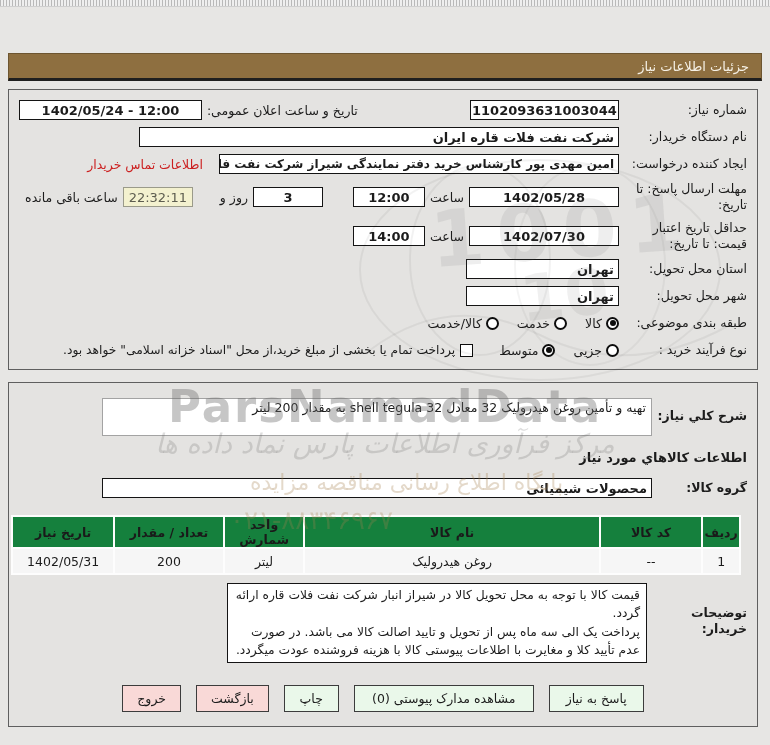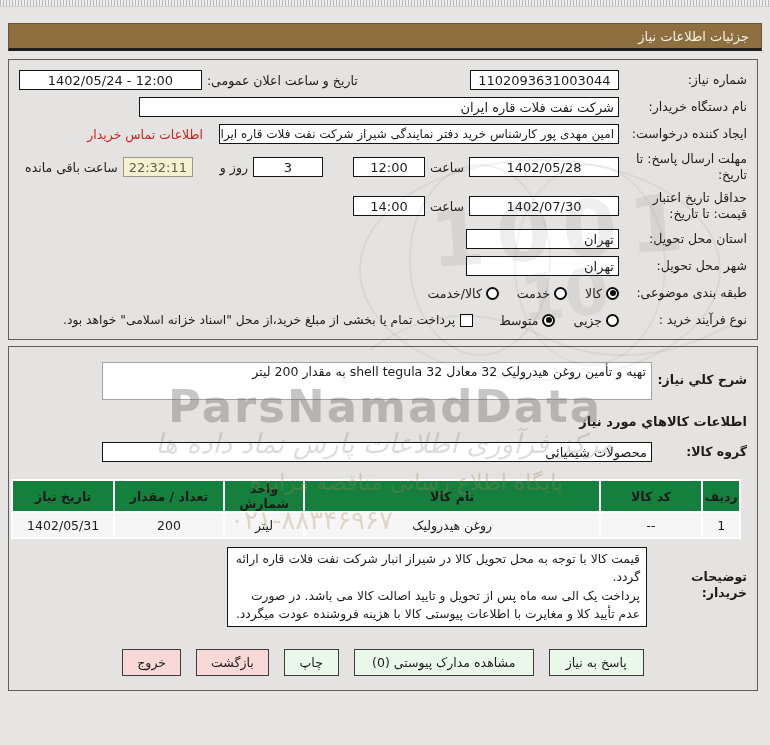--- a/index.html
+++ b/index.html
@@ -11,42 +11,42 @@
     font-size:13px;
     overflow:hidden;
   }
   .page { position:relative; width:770px; height:745px; direction:rtl; }
   .top-texture {
     height:7px; margin:0;
     background:repeating-linear-gradient(90deg,#b9b9b9 0 1px,#efefef 1px 3px);
     border-bottom:1px solid #cfcfcf;
   }
   .title-bar {
-    margin:16px 8px 8px 8px; height:28px;
+    margin:46px 8px 8px 8px; height:28px;
     background:#8e6f40;
     border:1px solid #6d5530; border-bottom:3px solid #1f1f1f;
     color:#f6f1e6; display:flex; align-items:center;
     padding:0 12px; font-size:13px;
   }
   .section {
     margin:0 12px 6px 8px;
     border:1px solid #5f5f5f;
     background:#e4e3e1;
     position:relative;
   }
   .s1 { padding:4px 0 8px 0; }
-  .s2 { margin-top:6px; padding:10px 0 14px 0; }
+  .s2 { margin-top:12px; padding:10px 0 14px 0; }
   .row { display:flex; align-items:center; padding:0 10px; margin-top:5px; min-height:22px; }
   .lbl { width:128px; flex:none; font-size:12.5px; line-height:1.25; }
   .lbl2 { width:128px; flex:none; font-size:12.5px; line-height:1.3; }
   .b { font-weight:bold; }
   .field {
     background:#fff; border:1px solid #141414; height:20px;
     display:flex; align-items:center; padding:0 4px; font-size:13px;
-    overflow:hidden; white-space:nowrap;
+    overflow:hidden; white-space:nowrap;font-weight:bold;
   }
   .center { justify-content:center; }
   .ltr { direction:ltr; unicode-bidi:embed; }
   .small-lbl { margin:0 5px; font-size:12.5px; white-space:nowrap; }
   .countdown {
     background:#f3f1cf; border:1px solid #9a9a8a; color:#5d5d50;
     height:20px; width:70px; display:flex; align-items:center; justify-content:center;
     font-size:13px;
   }
   .link { color:#cc2020; font-size:12.5px; margin-right:16px; white-space:nowrap; cursor:pointer; }

